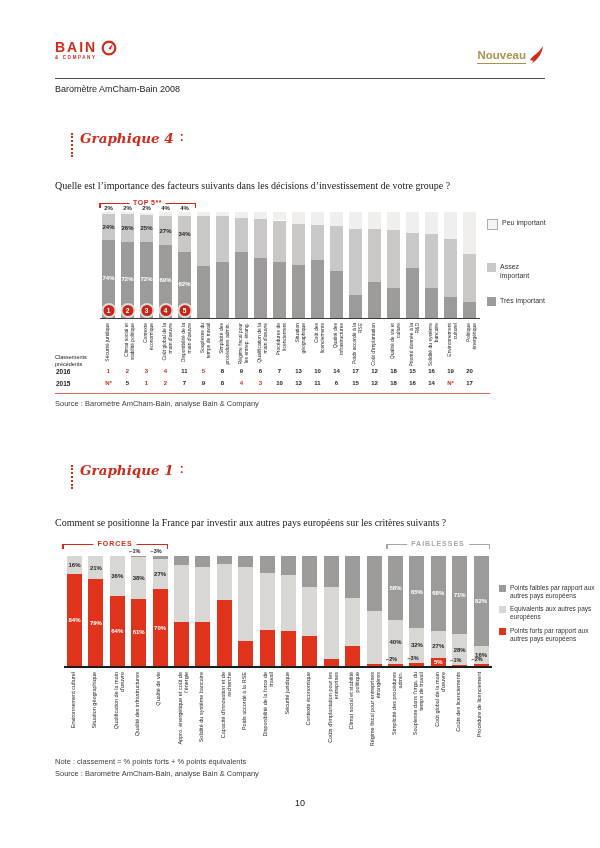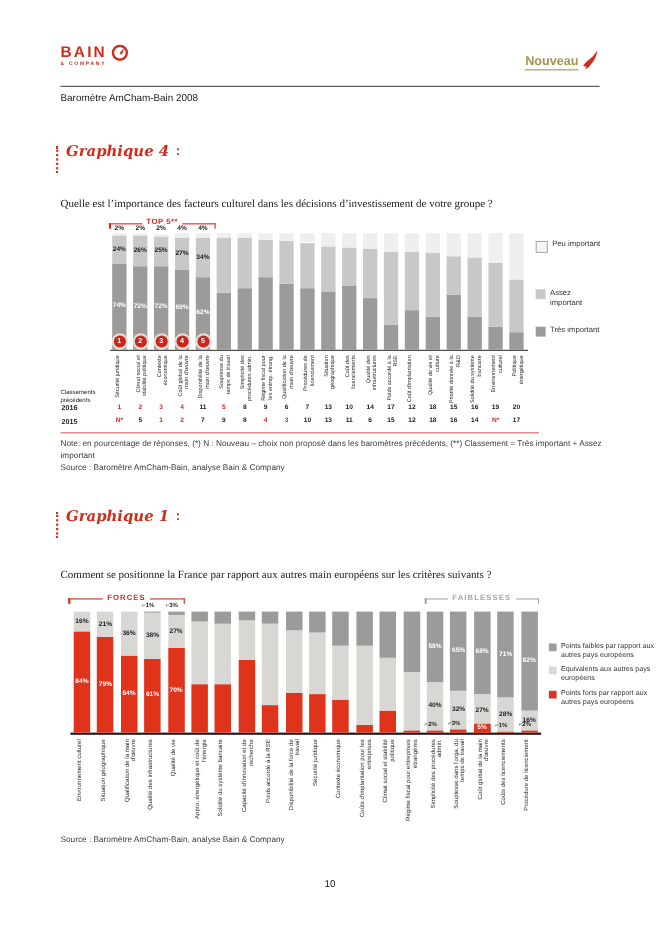--- a/index.html
+++ b/index.html
@@ -11,21 +11,21 @@
   .bain-logo{position:absolute;left:55px;top:40px;display:flex;align-items:flex-start;gap:4px;}
   .bain-txt{display:flex;flex-direction:column;}
   .bain-name{color:var(--red);font-weight:bold;font-size:14px;letter-spacing:2px;line-height:1;}
   .bain-sub{color:var(--red);font-size:4.5px;letter-spacing:1.6px;font-weight:bold;margin-top:1px;}
   .amcham-logo{position:absolute;right:55px;top:44px;display:flex;align-items:center;gap:2px;}
   .amcham-name{color:var(--gold);font-weight:bold;font-size:11.5px;border-bottom:1px solid var(--gold);line-height:1.25;}
   .header-rule{position:absolute;left:55px;right:55px;top:78px;border-top:1px solid #4a4a4a;}
   .doc-title{position:absolute;left:55px;top:84px;font-size:9px;color:#1d1d1d;}
 
   
-  .chart-head{position:absolute;left:60px;display:flex;align-items:flex-start;}
+  .chart-head{position:absolute;left:80px;display:flex;align-items:flex-start;}
   .chart-head::before{content:"";position:absolute;left:-9px;top:3px;height:24px;border-left:2px dotted var(--red);}
   .g-label{font-family:"DejaVu Serif",serif;font-style:italic;font-weight:bold;color:var(--red);
            font-size:13.5px;white-space:nowrap;line-height:1.2;}
   .g-colon{color:var(--red);font-weight:bold;font-size:12px;margin:0 7px 0 6px;line-height:1.3;}
   .g-title{font-weight:bold;font-size:11px;color:#141414;line-height:1.45;width:398px;}
   .question{position:absolute;left:55px;font-family:"Liberation Serif",serif;font-size:10px;color:#1a1a1a;}
 
   
   .plot{position:absolute;}
   .bcol{position:absolute;top:0;height:100%;}
@@ -107,21 +107,21 @@
       </svg>
     </span>
   </div>
   <div class="header-rule"></div>
   <div class="doc-title">Baromètre AmCham-Bain 2008</div>
 
   <div class="chart-head" style="top:130px;">
     <span class="g-label">Graphique 4</span>
     <span class="g-colon">:</span>
   </div>
-  <div class="question" style="top:180px;">Quelle est l’importance des facteurs culturel dans les décisions d’investissement de votre groupe ?</div>
+  <div class="question" style="top:180px;">Quelle est l’importance des facteurs suivants dans les décisions d’investissement de votre groupe ?</div>
 
   <div class="bracket" id="g4-top5">
     <span class="blabel" style="letter-spacing:0.5px;">TOP 5**</span>
   </div>
 
   <div class="plot" id="g4-plot">
       <div class="bcol" style="left: 2px; width: 13px;">
         <div class="seg" style="bottom: 0px; height: 78.44px; background: rgb(156, 155, 153);"></div>
         <div class="seg" style="bottom: 78.44px; height: 25.44px; background: rgb(201, 200, 198);"></div>
         <div class="seg" style="bottom: 103.88px; height: 2.12px; background: rgb(240, 239, 237);"></div>
@@ -370,29 +370,28 @@
           <span class="rankval" style="left: 312.5px;">16</span>
           <span class="rankval" style="left: 331.5px;">14</span>
           <span class="rankval red" style="left: 350.5px;">N*</span>
           <span class="rankval" style="left: 369.5px;">17</span>
         </div>
       </div>
     </div>
   <div id="g4-rank-underline"></div>
 
   <div class="noteblock" style="top:398px;">
-    <div>Note: en pourcentage de réponses, (*) N : Nouveau – choix non proposé dans les baromètres précédents, (**) Classement = Très important + Assez important</div>
     <div class="srcline">Source : Baromètre AmCham-Bain, analyse Bain &amp; Company</div>
   </div>
 
   <div class="chart-head" style="top:462px;">
     <span class="g-label">Graphique 1</span>
     <span class="g-colon">:</span>
   </div>
-  <div class="question" style="top:517px;">Comment se positionne la France par rapport aux autres main européens sur les critères suivants ?</div>
+  <div class="question" style="top:517px;">Comment se positionne la France par investir aux autres pays européens sur les critères suivants ?</div>
 
   <div class="bracket" id="g5-forces">
     <span class="blabel">FORCES</span>
   </div>
   <div class="bracket" id="g5-faiblesses">
     <span class="blabel">FAIBLESSES</span>
   </div>
 
   <div class="plot" id="g5-plot">
       <div class="bcol" style="left: 3px; width: 15px;">
@@ -596,17 +595,18 @@
       </div>
       <div class="xcell" style="left: 385.2px; width: 21.4px;">
         <span class="xlab g5x">Coûts des licenciements</span>
       </div>
       <div class="xcell" style="left: 406.6px; width: 21.4px;">
         <span class="xlab g5x">Procédure de licenciement</span>
       </div>
     </div>
 
   <div class="noteblock" style="top:757px;">
+    <div>Note : classement = % points forts + % points équivalents</div>
     <div class="srcline">Source : Baromètre AmCham-Bain, analyse Bain &amp; Company</div>
   </div>
 
   <div class="page-number">10</div>
 </div>
 
 </body></html>

